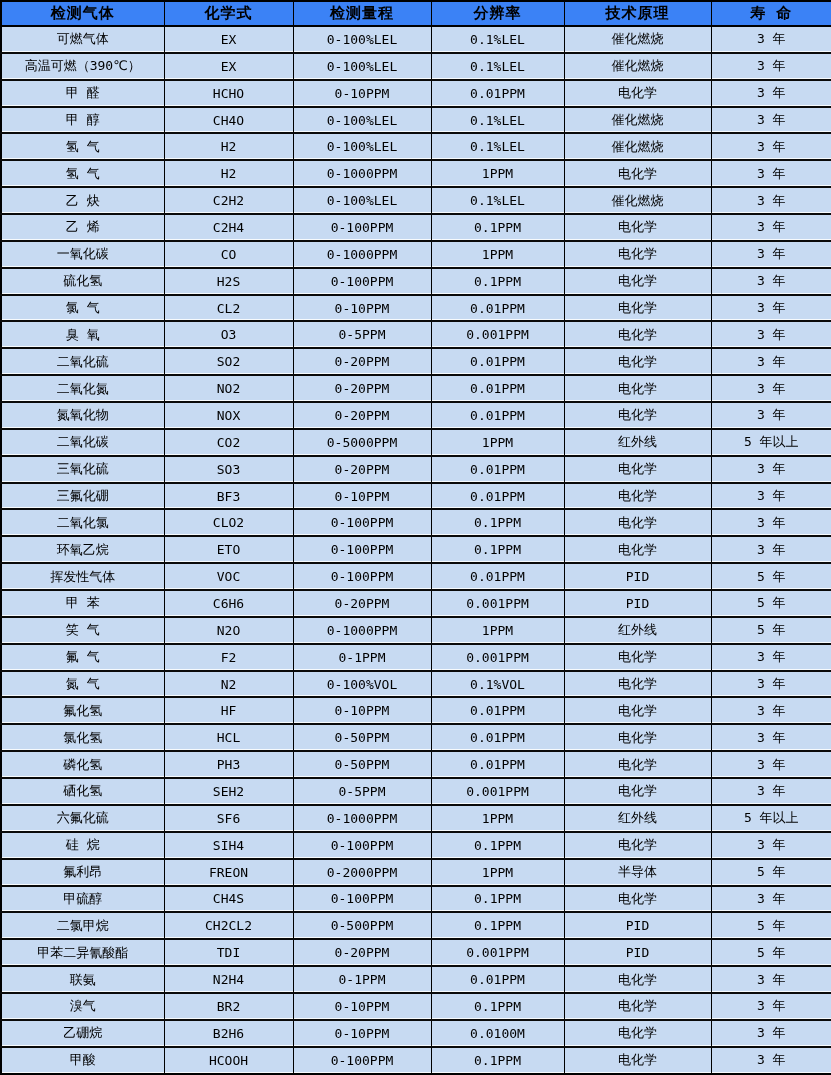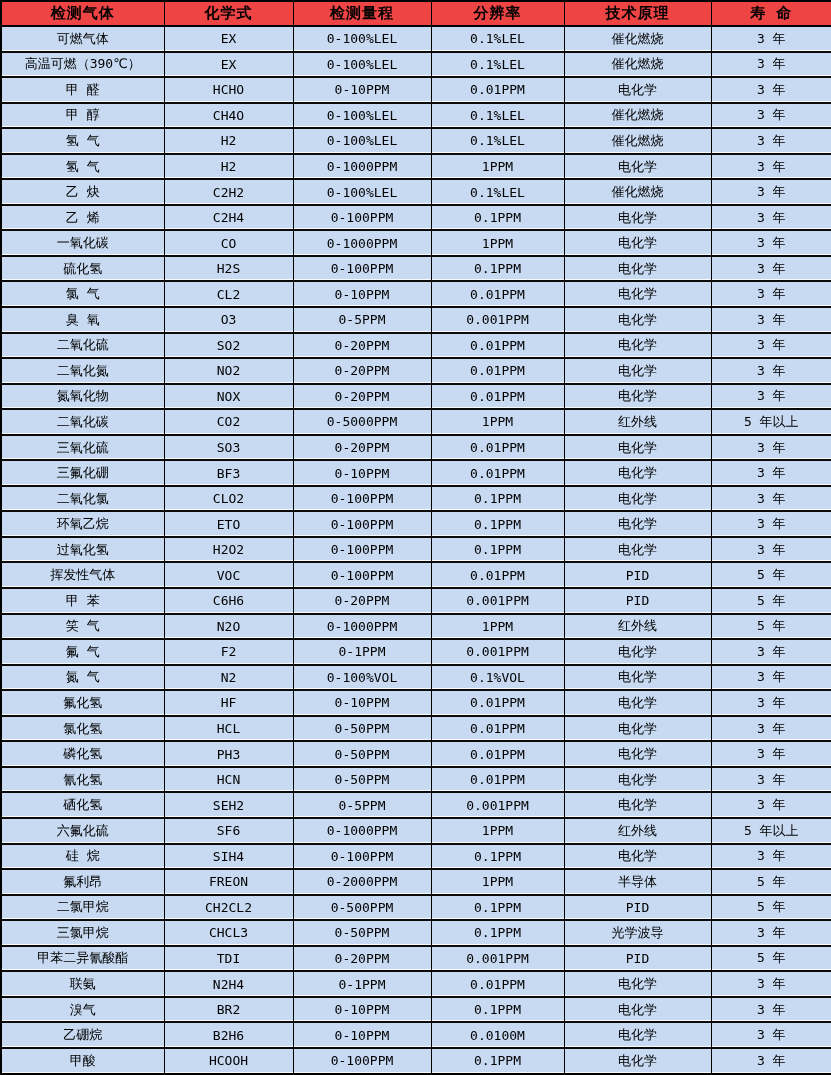--- a/index.html
+++ b/index.html
@@ -9,21 +9,21 @@
     border-collapse:collapse;table-layout:fixed;
     border:2px solid #000;
   }
   .gas-table col.c1{width:163px}
   .gas-table col.c2{width:129px}
   .gas-table col.c3{width:138px}
   .gas-table col.c4{width:133px}
   .gas-table col.c5{width:147px}
   .gas-table col.c6{width:121px}
   .gas-table th{
-    background:#ef4444;
+    background:#3b82f6;
     color:#000;
     font-size:15px;
     font-weight:bold;
     text-align:center;
     height:23px;
     padding:0;
     border-right:1px solid #000;
     border-bottom:2px solid #000;
     letter-spacing:1px;
     white-space:nowrap;
@@ -224,28 +224,20 @@
       </tr>
       <tr>
         <td>环氧乙烷</td>
         <td>ETO</td>
         <td>0-100PPM</td>
         <td>0.1PPM</td>
         <td>电化学</td>
         <td>3 年</td>
       </tr>
       <tr>
-        <td>过氧化氢</td>
-        <td>H2O2</td>
-        <td>0-100PPM</td>
-        <td>0.1PPM</td>
-        <td>电化学</td>
-        <td>3 年</td>
-      </tr>
-      <tr>
         <td>挥发性气体</td>
         <td>VOC</td>
         <td>0-100PPM</td>
         <td>0.01PPM</td>
         <td>PID</td>
         <td>5 年</td>
       </tr>
       <tr>
         <td>甲 苯</td>
         <td>C6H6</td>
@@ -296,28 +288,20 @@
       </tr>
       <tr>
         <td>磷化氢</td>
         <td>PH3</td>
         <td>0-50PPM</td>
         <td>0.01PPM</td>
         <td>电化学</td>
         <td>3 年</td>
       </tr>
       <tr>
-        <td>氰化氢</td>
-        <td>HCN</td>
-        <td>0-50PPM</td>
-        <td>0.01PPM</td>
-        <td>电化学</td>
-        <td>3 年</td>
-      </tr>
-      <tr>
         <td>硒化氢</td>
         <td>SEH2</td>
         <td>0-5PPM</td>
         <td>0.001PPM</td>
         <td>电化学</td>
         <td>3 年</td>
       </tr>
       <tr>
         <td>六氟化硫</td>
         <td>SF6</td>
@@ -336,34 +320,34 @@
       </tr>
       <tr>
         <td>氟利昂</td>
         <td>FREON</td>
         <td>0-2000PPM</td>
         <td>1PPM</td>
         <td>半导体</td>
         <td>5 年</td>
       </tr>
       <tr>
+        <td>甲硫醇</td>
+        <td>CH4S</td>
+        <td>0-100PPM</td>
+        <td>0.1PPM</td>
+        <td>电化学</td>
+        <td>3 年</td>
+      </tr>
+      <tr>
         <td>二氯甲烷</td>
         <td>CH2CL2</td>
         <td>0-500PPM</td>
         <td>0.1PPM</td>
         <td>PID</td>
         <td>5 年</td>
-      </tr>
-      <tr>
-        <td>三氯甲烷</td>
-        <td>CHCL3</td>
-        <td>0-50PPM</td>
-        <td>0.1PPM</td>
-        <td>光学波导</td>
-        <td>3 年</td>
       </tr>
       <tr>
         <td>甲苯二异氰酸酯</td>
         <td>TDI</td>
         <td>0-20PPM</td>
         <td>0.001PPM</td>
         <td>PID</td>
         <td>5 年</td>
       </tr>
       <tr>

